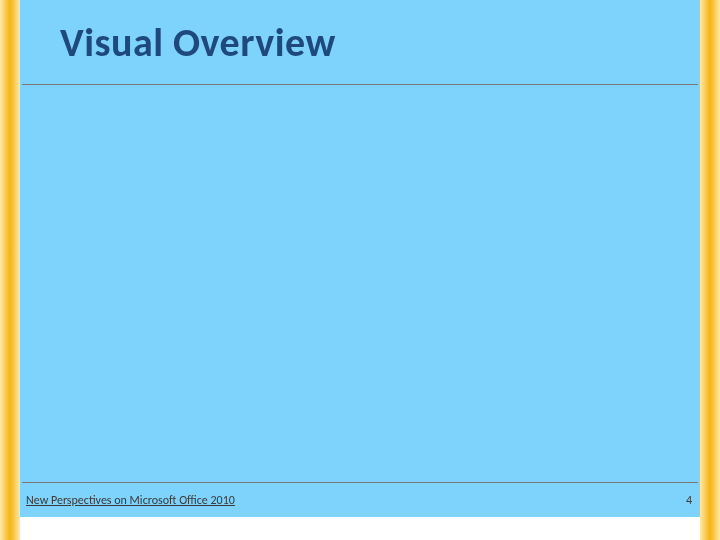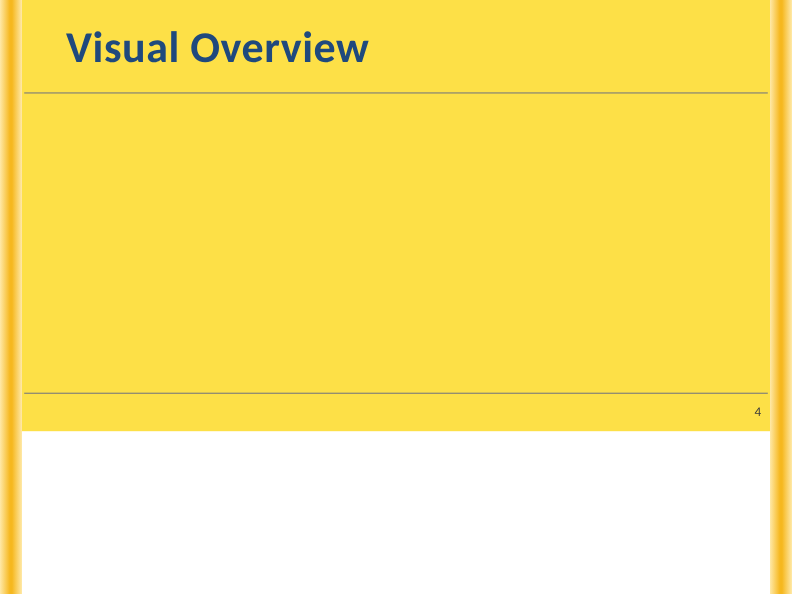--- a/index.html
+++ b/index.html
@@ -7,22 +7,22 @@
     padding: 0;
     width: 720px;
     height: 540px;
     font-family: Calibri, "Segoe UI", Arial, sans-serif;
     background: #ffffff;
     overflow: hidden;
   }
   .slide {
     position: relative;
     width: 720px;
-    height: 392px;
-    background: #fde047;
+    height: 517px;
+    background: #7dd3fc;
     text-align: center;
   }
   .bar-left, .bar-right {
     position: absolute;
     top: 0;
     width: 20px;
     height: 540px;
     background: linear-gradient(to right, #ffe9a8 0%, #f6b81f 45%, #f6b81f 55%, #ffe9a8 100%);
   }
   .bar-left { left: 0; }
@@ -77,14 +77,15 @@
 <body>
 
 <div class="slide">
   <div class="bar-left"></div>
   <div class="bar-right"></div>
 
   <div class="title">Visual Overview</div>
   <div class="title-rule"></div>
 
   <div class="footer-rule"></div>
+  <div class="footer-text">New Perspectives on Microsoft Office 2010</div>
   <div class="page-number">4</div>
 </div>
 
 </body></html>

